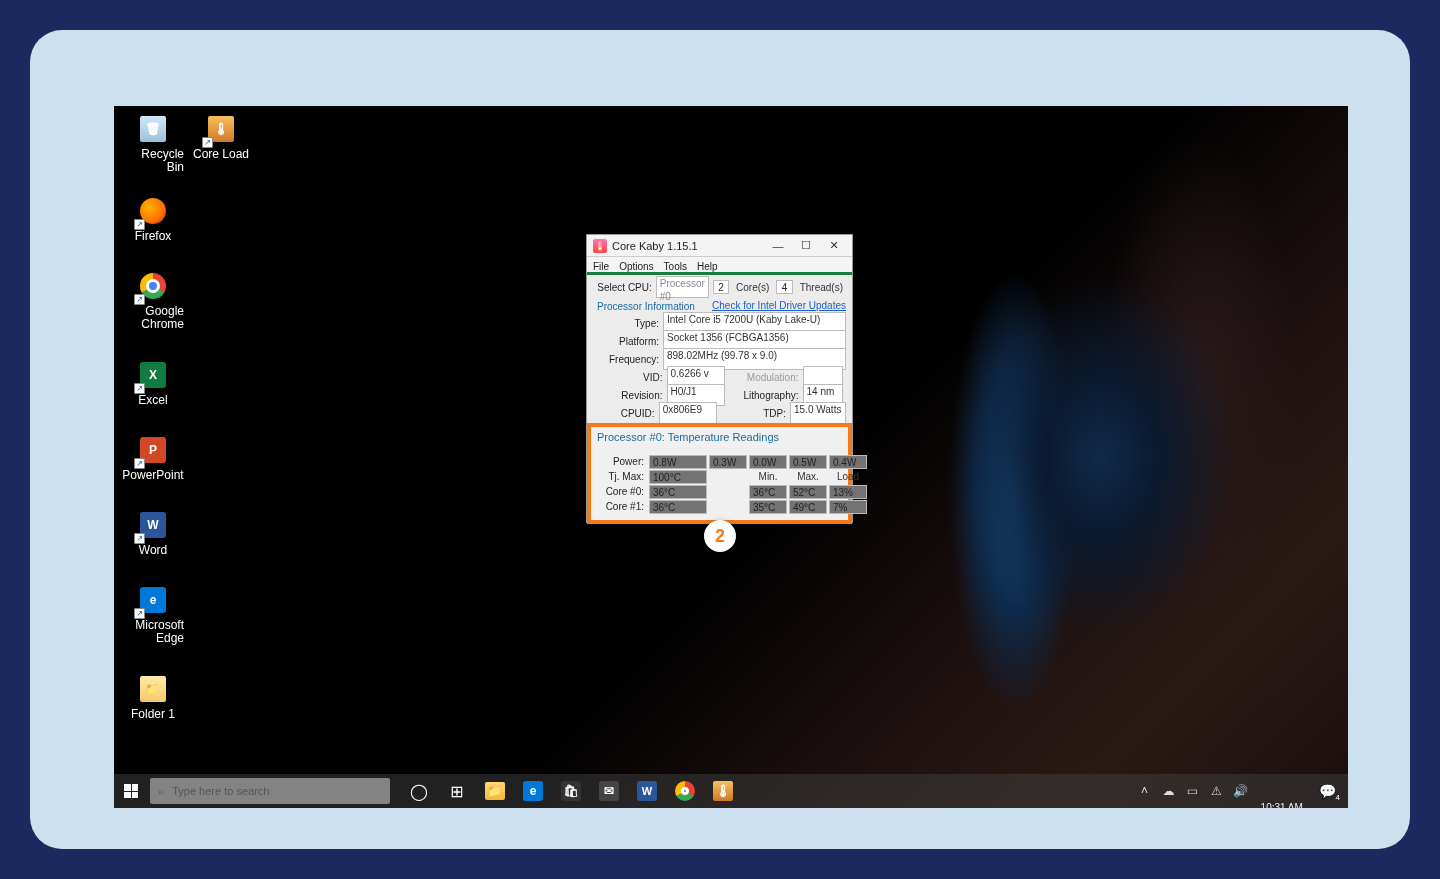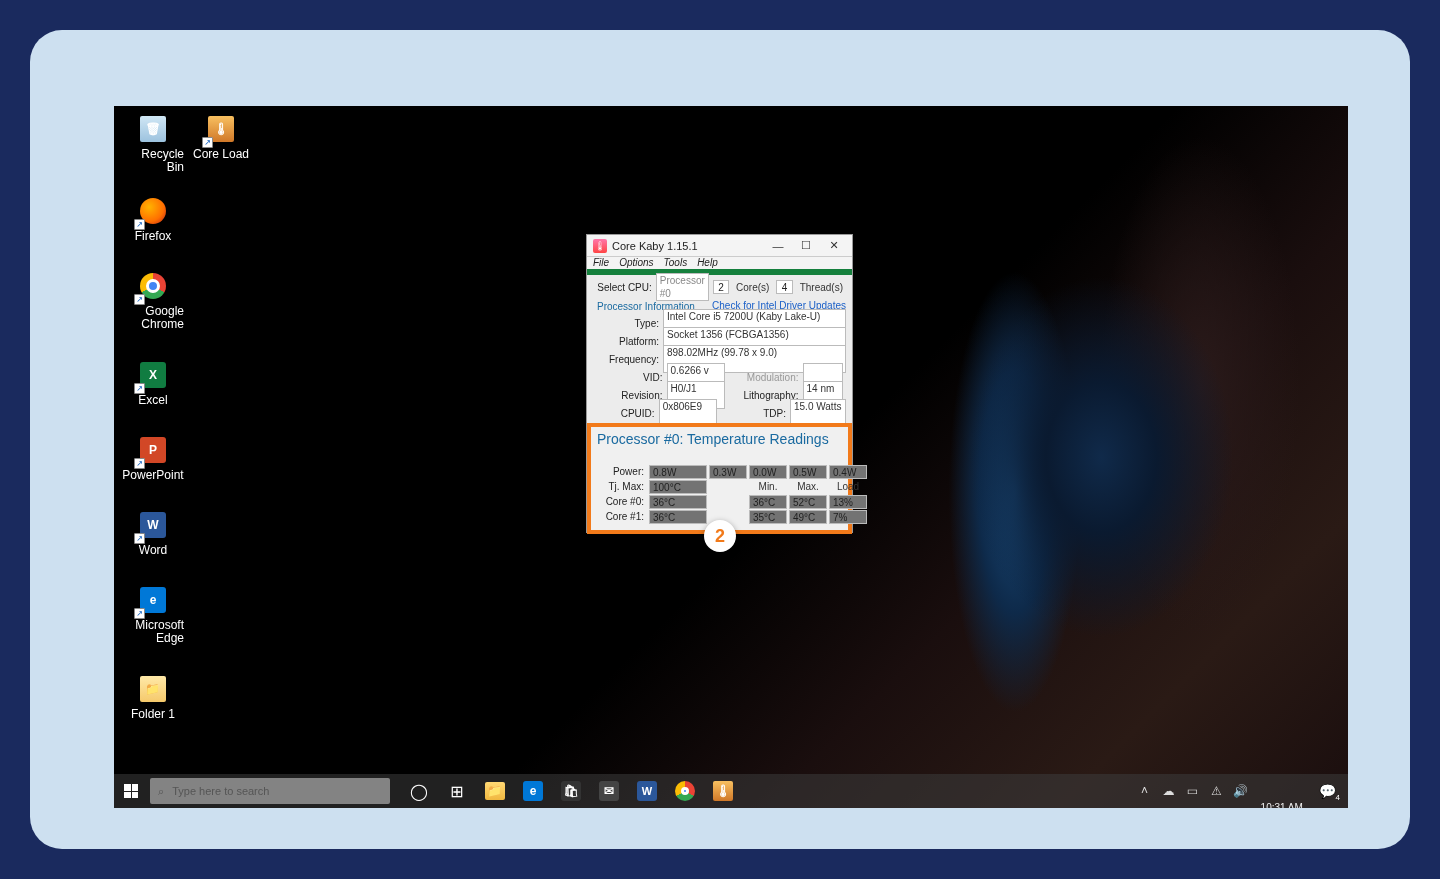--- a/index.html
+++ b/index.html
@@ -60,39 +60,39 @@
     color: #222;
   }
   .ct-title {
     height: 22px; display:flex; align-items:center; padding: 0 4px 0 6px; gap:5px;
     background: #f4f4f4; border-bottom: 1px solid #ccc;
   }
   .ct-title .appicon { width:14px; height:14px; background:linear-gradient(#f7a,#f44); border-radius:2px; display:flex; align-items:center; justify-content:center; font-size:9px; color:#fff;}
   .ct-title .t { flex:1; font-size:11px; }
   .winbtns { display:flex; gap:0; margin-left:auto; }
   .winbtn { width:28px; height:18px; display:flex; align-items:center; justify-content:center; font-size:11px; color:#333; cursor:pointer; }
-  .ct-menu { height:18px; display:flex; align-items:flex-start; gap:10px; padding:0 6px; border-bottom:6px solid #15803d; background:#f4f4f4;font-style:italic;}
+  .ct-menu { height:18px; display:flex; align-items:flex-end; gap:10px; padding:0 6px; border-bottom:3px solid #15803d; background:#f4f4f4;}
   .ct-menu span { cursor:pointer; }
   .ct-body { padding: 4px 6px; display:flex; flex-direction:column; gap:2px; }
   .ct-row { display:flex; align-items:center; height:16px; gap:4px;justify-content:center; }
   .ct-lbl { width:66px; text-align:right; color:#222; }
-  .ct-val { flex:1; background:#fff; border:1px solid #bbb; padding:0 3px; height:28px; line-height:13px; font-size:10px; color:#333;}
+  .ct-val { flex:1; background:#fff; border:1px solid #bbb; padding:0 3px; height:22px; line-height:13px; font-size:10px; color:#333;}
   .ct-static { padding:0 3px; color:#333; }
   .ct-minibox { width:18px; text-align:center; background:#fff; border:1px solid #bbb; height:14px; line-height:13px;}
   .ct-link { color:#1a5fc7; text-decoration:underline; cursor:pointer; margin-left:auto; font-size:10px;}
   .ct-section { color:#1a6aa0; font-size:10px; padding:2px 0 0 4px; }
 
   
   .temp-panel {
     border: 4px solid #f27a1a;
     background: #f0f0f0;
     margin: 0 -6px -6px -6px;
     padding: 4px 6px 6px 6px;
   }
-  .temp-head { color:#1a6aa0; font-size:14px; margin-bottom:17px;}
+  .temp-head { color:#1a6aa0; font-size:11px; margin-bottom:11px;}
   .temp-row { display:grid; grid-template-columns: 50px 58px 38px 38px 38px 38px; gap:2px; align-items:center; height:15px;}
   .temp-row .lbl { text-align:right; padding-right:3px;}
   .temp-row .cell { background:#737373; border:1px solid #bbb; height:14px; line-height:13px; padding:0 3px; font-size:10px; text-align:left;}
   .temp-row .hdr { text-align:center; font-size:10px; color:#333; }
 
   
   .badge2 {
     position:absolute; left: 590px; top: 414px;
     width:32px; height:32px; background:#fff; border-radius:50%;
     display:flex; align-items:center; justify-content:center;

